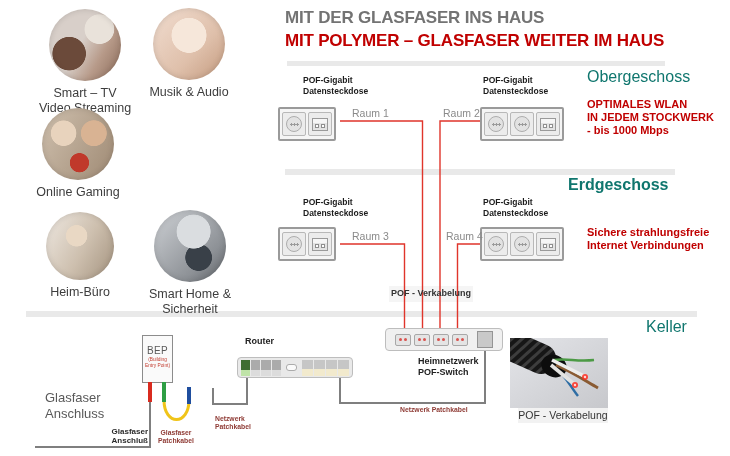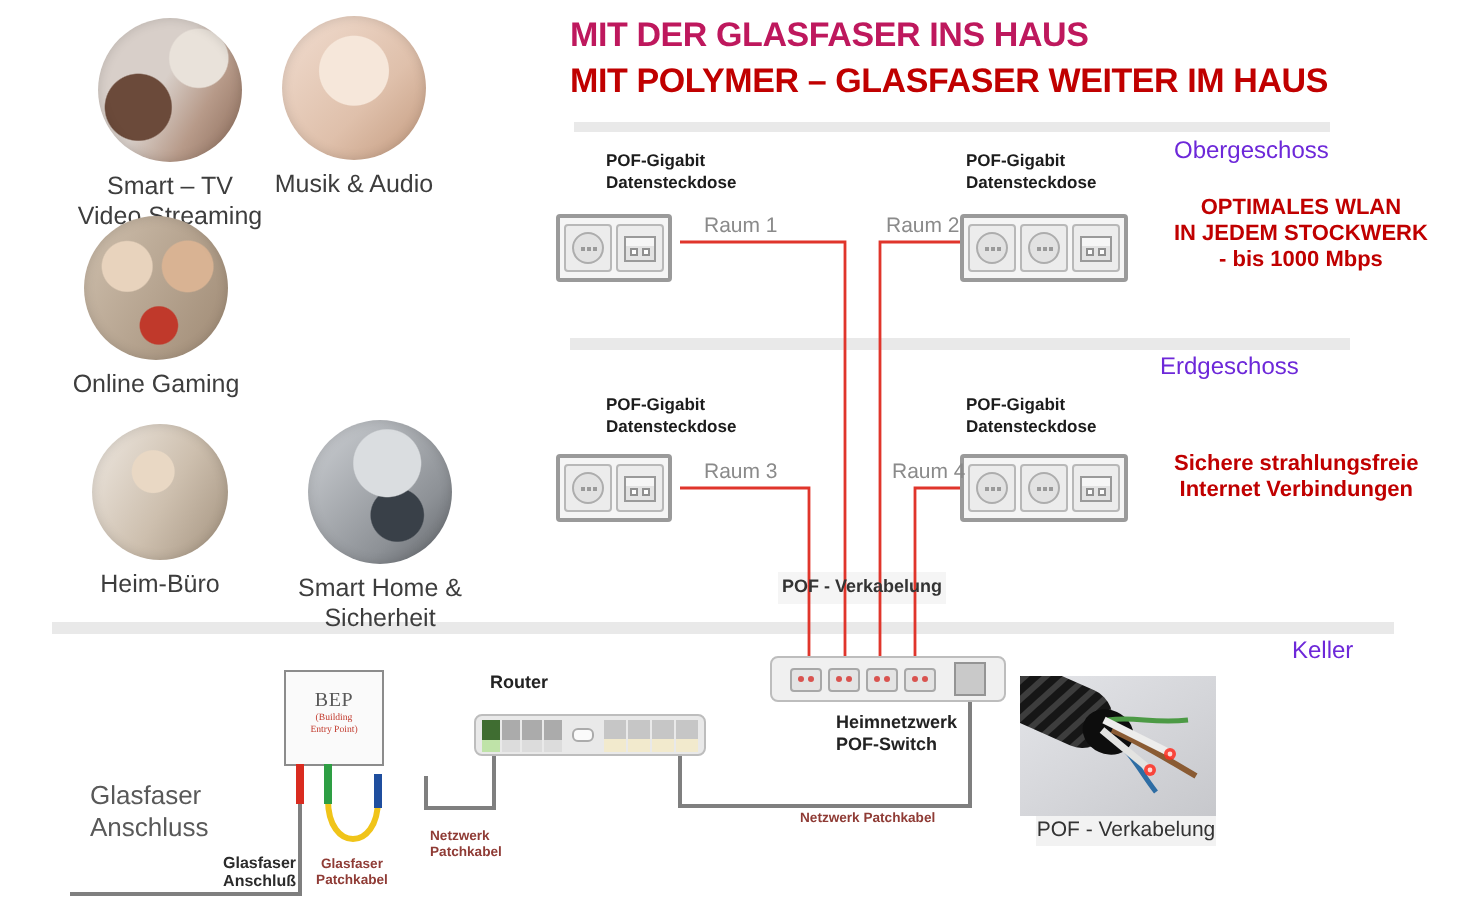--- a/index.html
+++ b/index.html
@@ -2,32 +2,32 @@
 <html><head>
 <meta charset="utf-8">
 <style>
   html,body{margin:0;padding:0;background:#fff;}
   .canvas{position:relative;width:730px;height:456px;background:#ffffff;
           font-family:"Liberation Sans",sans-serif;overflow:hidden;}
   .abs{position:absolute;}
   .pre{white-space:pre-line;}
 
   
-  .title1{left:285px;top:8px;font-size:17px;font-weight:bold;color:#be185d;letter-spacing:-.2px;z-index:4;}
+  .title1{left:285px;top:8px;font-size:17px;font-weight:bold;color:#737373;letter-spacing:-.2px;z-index:4;}
   .title2{left:285px;top:31px;font-size:17px;font-weight:bold;color:#C00000;letter-spacing:-.2px;z-index:4;}
 
   
   .bar{background:#E9E9E9;z-index:1;}
   .bar1{left:287px;top:61px;width:378px;height:5px;}
   .bar2{left:285px;top:169px;width:390px;height:6px;}
   .bar3{left:26px;top:311px;width:671px;height:6px;}
-  .floorlbl{font-size:12px;color:#6d28d9;z-index:4;}
-
-  
-  .rednote{font-size:11px;line-height:13px;font-weight:bold;color:#C00000;z-index:4;text-align:center;}
+  .floorlbl{font-size:16px;color:#0f766e;z-index:4;}
+
+  
+  .rednote{font-size:11px;line-height:13px;font-weight:bold;color:#C00000;z-index:4;}
 
   
   .svc{width:120px;text-align:center;z-index:3;}
   .circle{width:72px;height:72px;border-radius:50%;margin:0 auto;box-shadow:inset 0 0 6px rgba(0,0,0,.15);}
   .circle.small{width:68px;height:68px;}
   .svclbl{margin-top:5px;font-size:12.5px;line-height:15px;color:#3d3d3d;}
   .ph1{background:radial-gradient(circle at 70% 28%,#e9e2da 0 20%,rgba(0,0,0,0) 21%),
        radial-gradient(circle at 28% 62%,#6b4a3a 0 24%,rgba(0,0,0,0) 25%),
        linear-gradient(120deg,#d8cfc9 0 45%,#b79a89 70%,#8a6a58);}
   .ph2{background:radial-gradient(circle at 50% 38%,#f6e7da 0 30%,rgba(0,0,0,0) 31%),
@@ -78,21 +78,21 @@
   .routerlbl{left:245px;top:336px;font-size:9px;font-weight:bold;color:#222;z-index:4;}
   .router{left:237px;top:357px;width:116px;height:21px;background:#E9E9E9;border:1px solid #BDBDBD;
           border-radius:4px;display:flex;align-items:center;padding:0 3px;box-sizing:border-box;z-index:3;}
   .rp{width:10px;height:16px;margin-right:1px;background:linear-gradient(180deg,#ABABAB 0 64%,#DCDCDC 64% 100%);}
   .rp.green{background:linear-gradient(180deg,#3F6D31 0 64%,#BFE3A8 64% 100%);}
   .rbtn{width:10px;height:5px;background:#fafafa;border:1px solid #ABABAB;border-radius:3px;margin:0 4px;}
   .bp{width:12px;height:16px;margin-left:1px;background:linear-gradient(180deg,#C6C6C6 0 58%,#F2EACD 58% 100%);}
 
   
   .devbox{background:#FAFAFA;border:1px solid #8c8c8c;text-align:center;box-sizing:border-box;z-index:3;}
-  .bep{left:142px;top:335px;width:50px;height:48px;padding-top:9px;font-family:Liberation Serif, serif;}
+  .bep{left:142px;top:335px;width:31px;height:48px;padding-top:9px;}
   .ntu{left:178px;top:352px;width:47px;height:36px;padding-top:5px;}
   .devname{font-size:10px;color:#595959;letter-spacing:.3px;}
   .devsub{font-size:4.8px;line-height:5.6px;color:#C23B2E;margin-top:1px;}
   .stub{width:4px;z-index:3;}
   .stub.red{left:148px;top:382px;height:20px;background:#D92B1F;}
   .stub.green{left:162px;top:382px;height:20px;background:#2E9E44;}
   .stub.blue{left:187px;top:387px;height:17px;background:#1F4E9E;}
 
   
   .bigglas{left:45px;top:390px;font-size:13px;line-height:16px;color:#595959;z-index:4;}
@@ -112,35 +112,35 @@
 <div class="canvas">
 
   <div class="abs title1">MIT DER GLASFASER INS HAUS</div>
   <div class="abs title2">MIT POLYMER – GLASFASER WEITER IM HAUS</div>
 
   <div class="abs bar bar1"></div>
   <div class="abs bar bar2"></div>
   <div class="abs bar bar3"></div>
 
   <div class="abs floorlbl" style="left:587px;top:68px;">Obergeschoss</div>
-  <div class="abs floorlbl" style="left:580px;top:176px;">Erdgeschoss</div>
+  <div class="abs floorlbl" style="left:568px;top:176px;font-weight:bold;">Erdgeschoss</div>
   <div class="abs floorlbl" style="left:646px;top:318px;">Keller</div>
 
   <div class="abs rednote pre" style="left:587px;top:98px;">OPTIMALES WLAN
 IN JEDEM STOCKWERK
 - bis 1000 Mbps</div>
   <div class="abs rednote pre" style="left:587px;top:226px;">Sichere strahlungsfreie
 Internet Verbindungen</div>
 
   <div class="abs svc" style="left:25px;top:9px;">
     <div class="circle ph1"></div>
     <div class="svclbl pre">Smart – TV
 Video Streaming</div>
   </div>
-  <div class="abs svc" style="left:117px;top:8px;">
+  <div class="abs svc" style="left:129px;top:8px;">
     <div class="circle ph2"></div>
     <div class="svclbl pre">Musik &amp; Audio</div>
   </div>
   <div class="abs svc" style="left:18px;top:108px;">
     <div class="circle ph3"></div>
     <div class="svclbl pre">Online Gaming</div>
   </div>
   <div class="abs svc" style="left:20px;top:212px;">
     <div class="circle small ph5"></div>
     <div class="svclbl pre">Heim-Büro</div>

